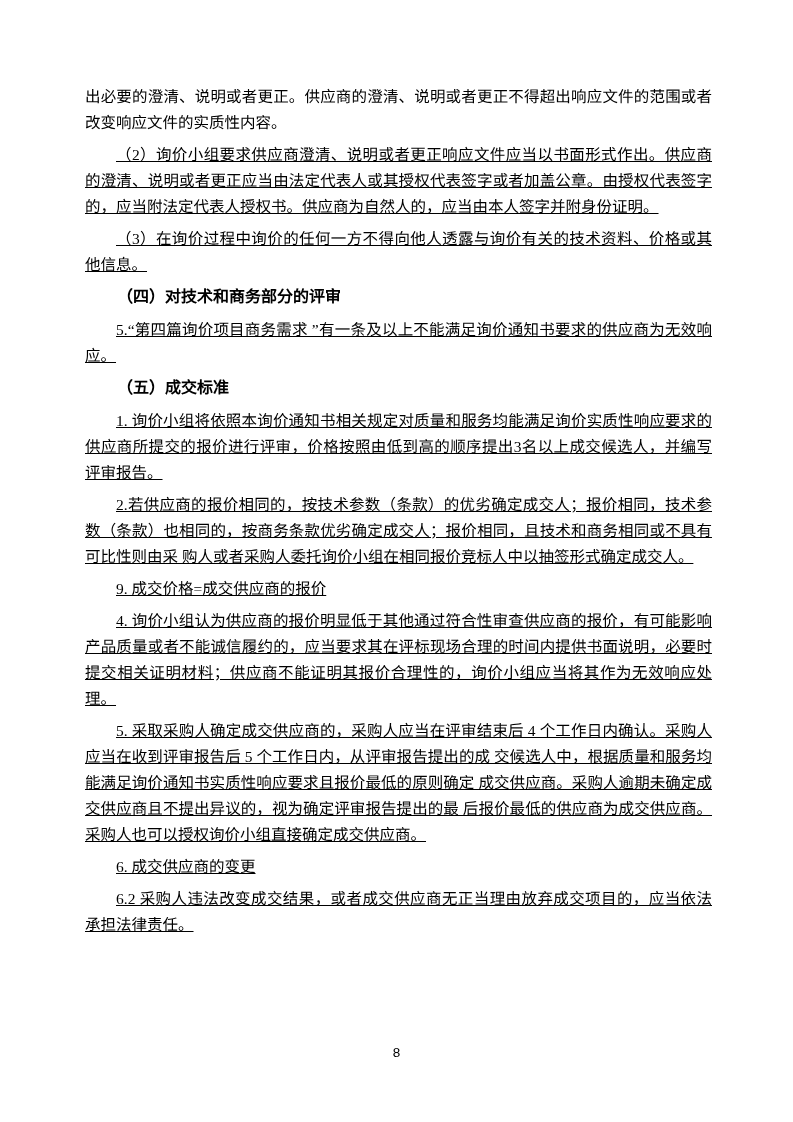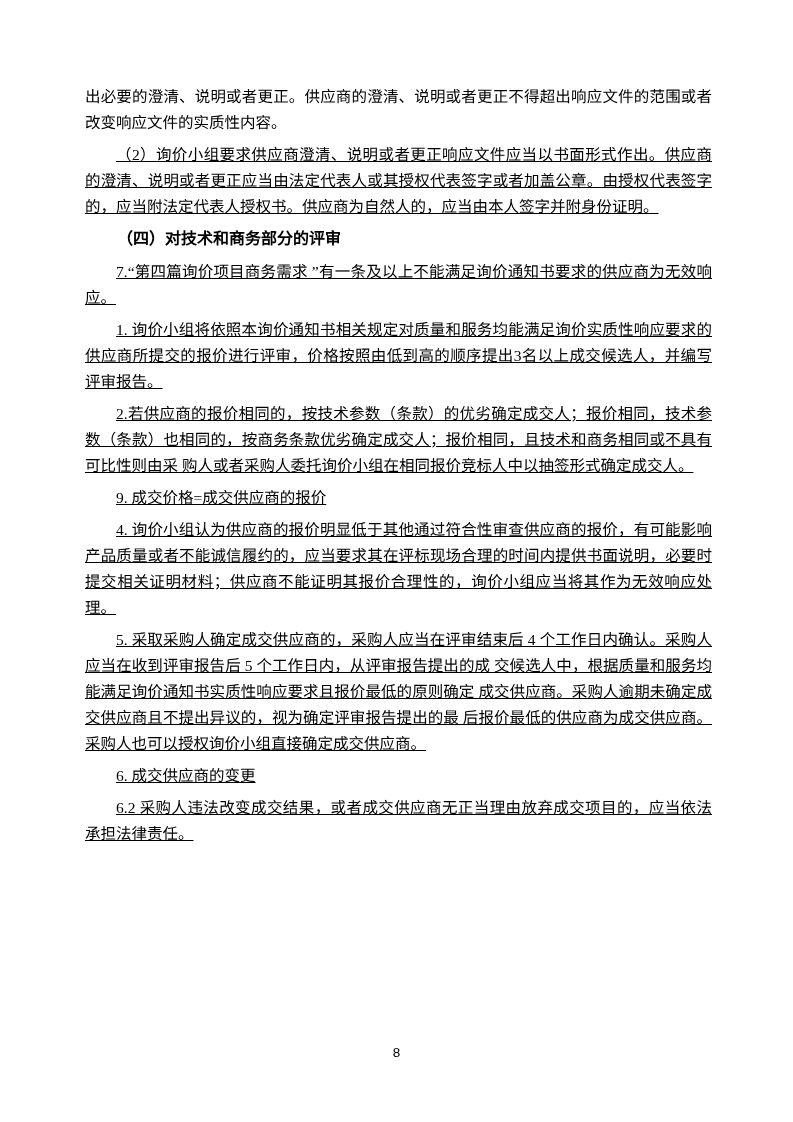--- a/index.html
+++ b/index.html
@@ -53,22 +53,24 @@
     font-family: "Liberation Sans", "DejaVu Sans", sans-serif;
   }
 </style>
 </head>
 <body>
 
 <div class="page">
   <main class="content">
       <p class="para">出必要的澄清、说明或者更正。供应商的澄清、说明或者更正不得超出响应文件的范围或者改变响应文件的实质性内容。</p>
       <p class="para indent">（2）询价小组要求供应商澄清、说明或者更正响应文件应当以书面形式作出。供应商的澄清、说明或者更正应当由法定代表人或其授权代表签字或者加盖公章。由授权代表签字的，应当附法定代表人授权书。供应商为自然人的，应当由本人签字并附身份证明。</p>
+      <p class="para indent">（3）在询价过程中询价的任何一方不得向他人透露与询价有关的技术资料、价格或其他信息。</p>
       <h3 class="heading">（四）对技术和商务部分的评审</h3>
-      <p class="para indent">7.“第四篇询价项目商务需求 ”有一条及以上不能满足询价通知书要求的供应商为无效响应。</p>
+      <p class="para indent">5.“第四篇询价项目商务需求 ”有一条及以上不能满足询价通知书要求的供应商为无效响应。</p>
+      <h3 class="heading">（五）成交标准</h3>
       <p class="para indent">1. 询价小组将依照本询价通知书相关规定对质量和服务均能满足询价实质性响应要求的供应商所提交的报价进行评审，价格按照由低到高的顺序提出3名以上成交候选人，并编写评审报告。</p>
       <p class="para indent">2.若供应商的报价相同的，按技术参数（条款）的优劣确定成交人；报价相同，技术参数（条款）也相同的，按商务条款优劣确定成交人；报价相同，且技术和商务相同或不具有可比性则由采 购人或者采购人委托询价小组在相同报价竞标人中以抽签形式确定成交人。</p>
       <p class="para indent">9. 成交价格=成交供应商的报价</p>
       <p class="para indent">4. 询价小组认为供应商的报价明显低于其他通过符合性审查供应商的报价，有可能影响产品质量或者不能诚信履约的，应当要求其在评标现场合理的时间内提供书面说明，必要时提交相关证明材料；供应商不能证明其报价合理性的，询价小组应当将其作为无效响应处理。</p>
       <p class="para indent">5. 采取采购人确定成交供应商的，采购人应当在评审结束后 4 个工作日内确认。采购人应当在收到评审报告后 5 个工作日内，从评审报告提出的成 交候选人中，根据质量和服务均能满足询价通知书实质性响应要求且报价最低的原则确定 成交供应商。采购人逾期未确定成交供应商且不提出异议的，视为确定评审报告提出的最 后报价最低的供应商为成交供应商。采购人也可以授权询价小组直接确定成交供应商。</p>
       <p class="para indent">6. 成交供应商的变更</p>
       <p class="para indent">6.2 采购人违法改变成交结果，或者成交供应商无正当理由放弃成交项目的，应当依法承担法律责任。</p>
     </main>
   <footer class="footer">
     <span>8</span>

